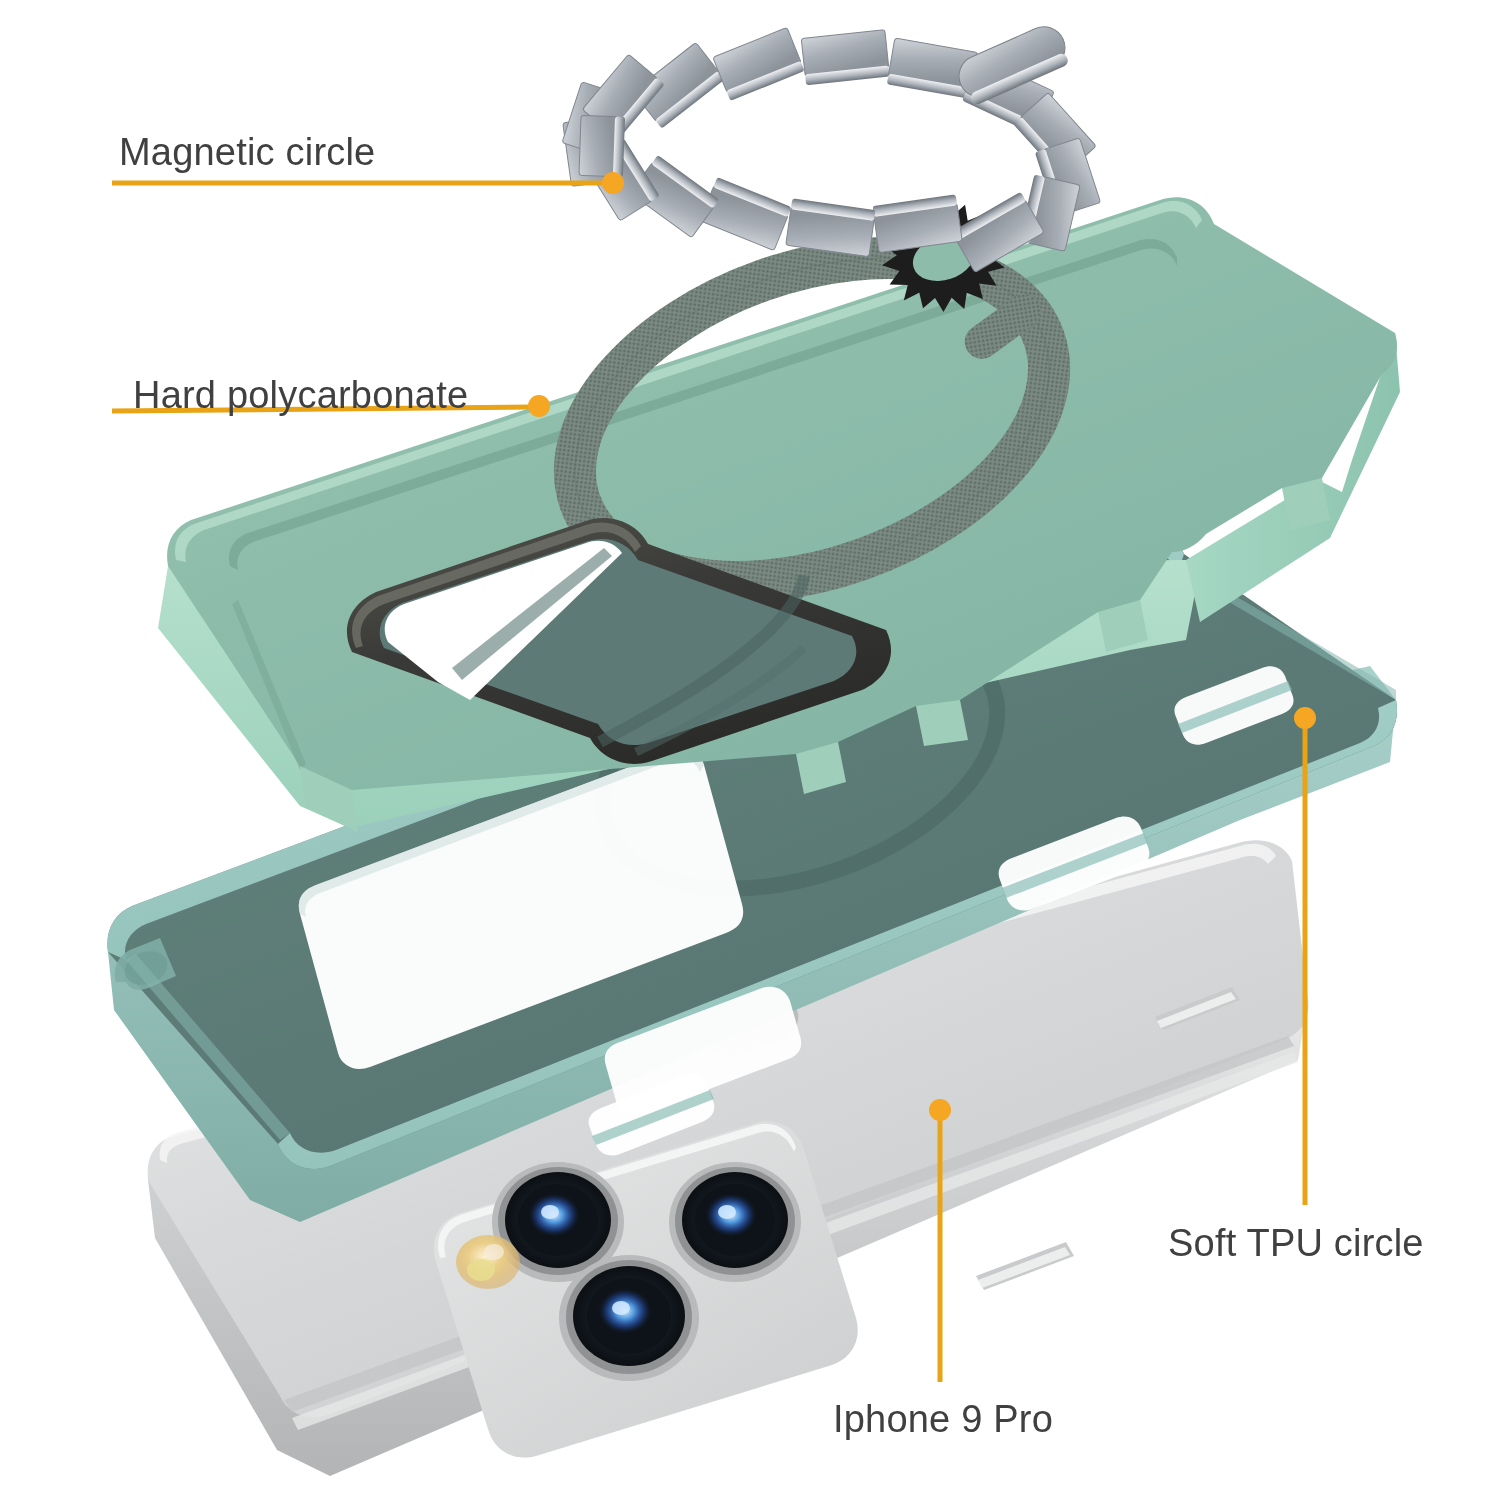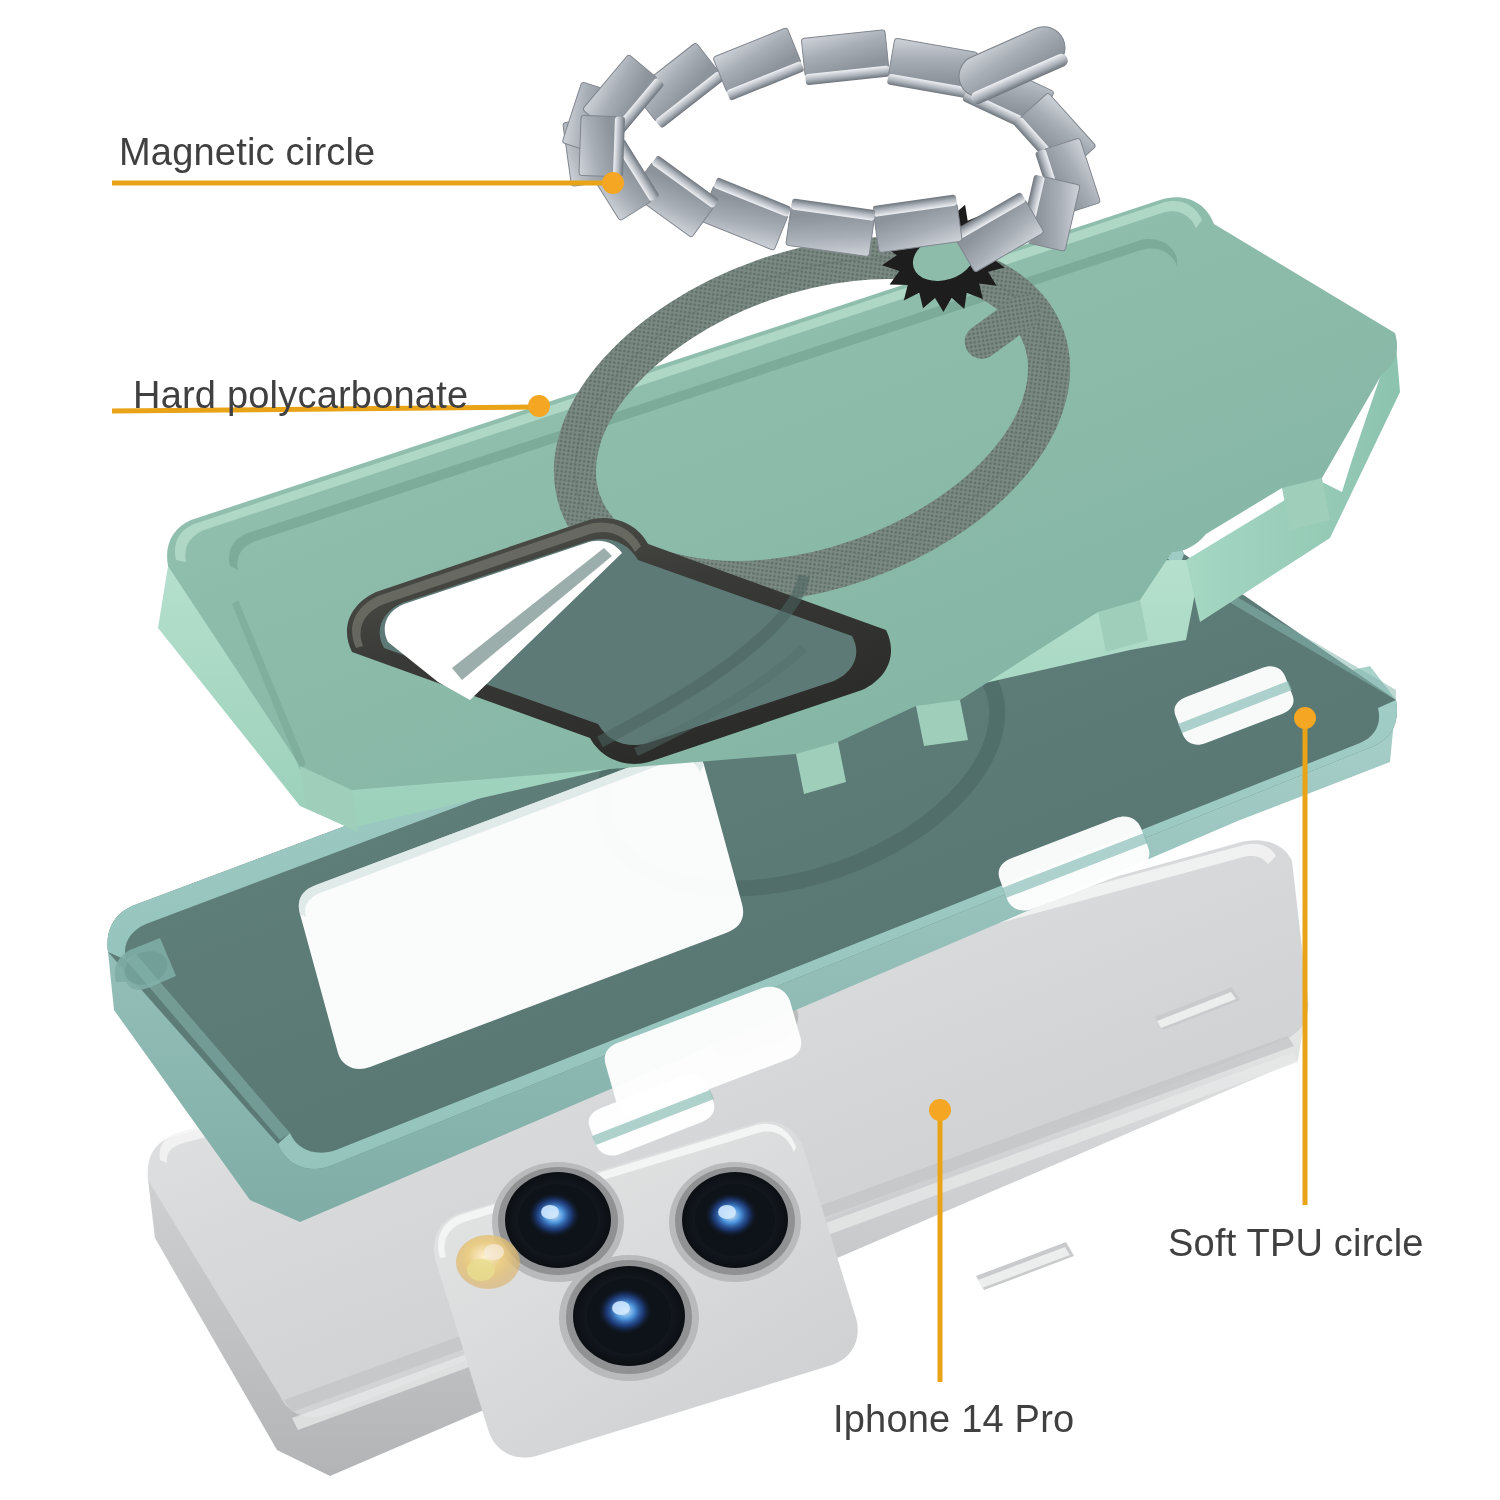--- a/index.html
+++ b/index.html
@@ -468,13 +468,13 @@
   </g>
 </svg>
 </div>
 
 <div class="callout-text" id="lbl-magnetic">Magnetic circle</div>
 
 <div class="callout-text" id="lbl-hardpc">Hard polycarbonate</div>
 
 <div class="callout-text" id="lbl-tpu">Soft TPU circle</div>
 
-<div class="callout-text" id="lbl-iphone">Iphone 14 Pro</div>
+<div class="callout-text" id="lbl-iphone">Iphone 9 Pro</div>
 
 </body></html>

